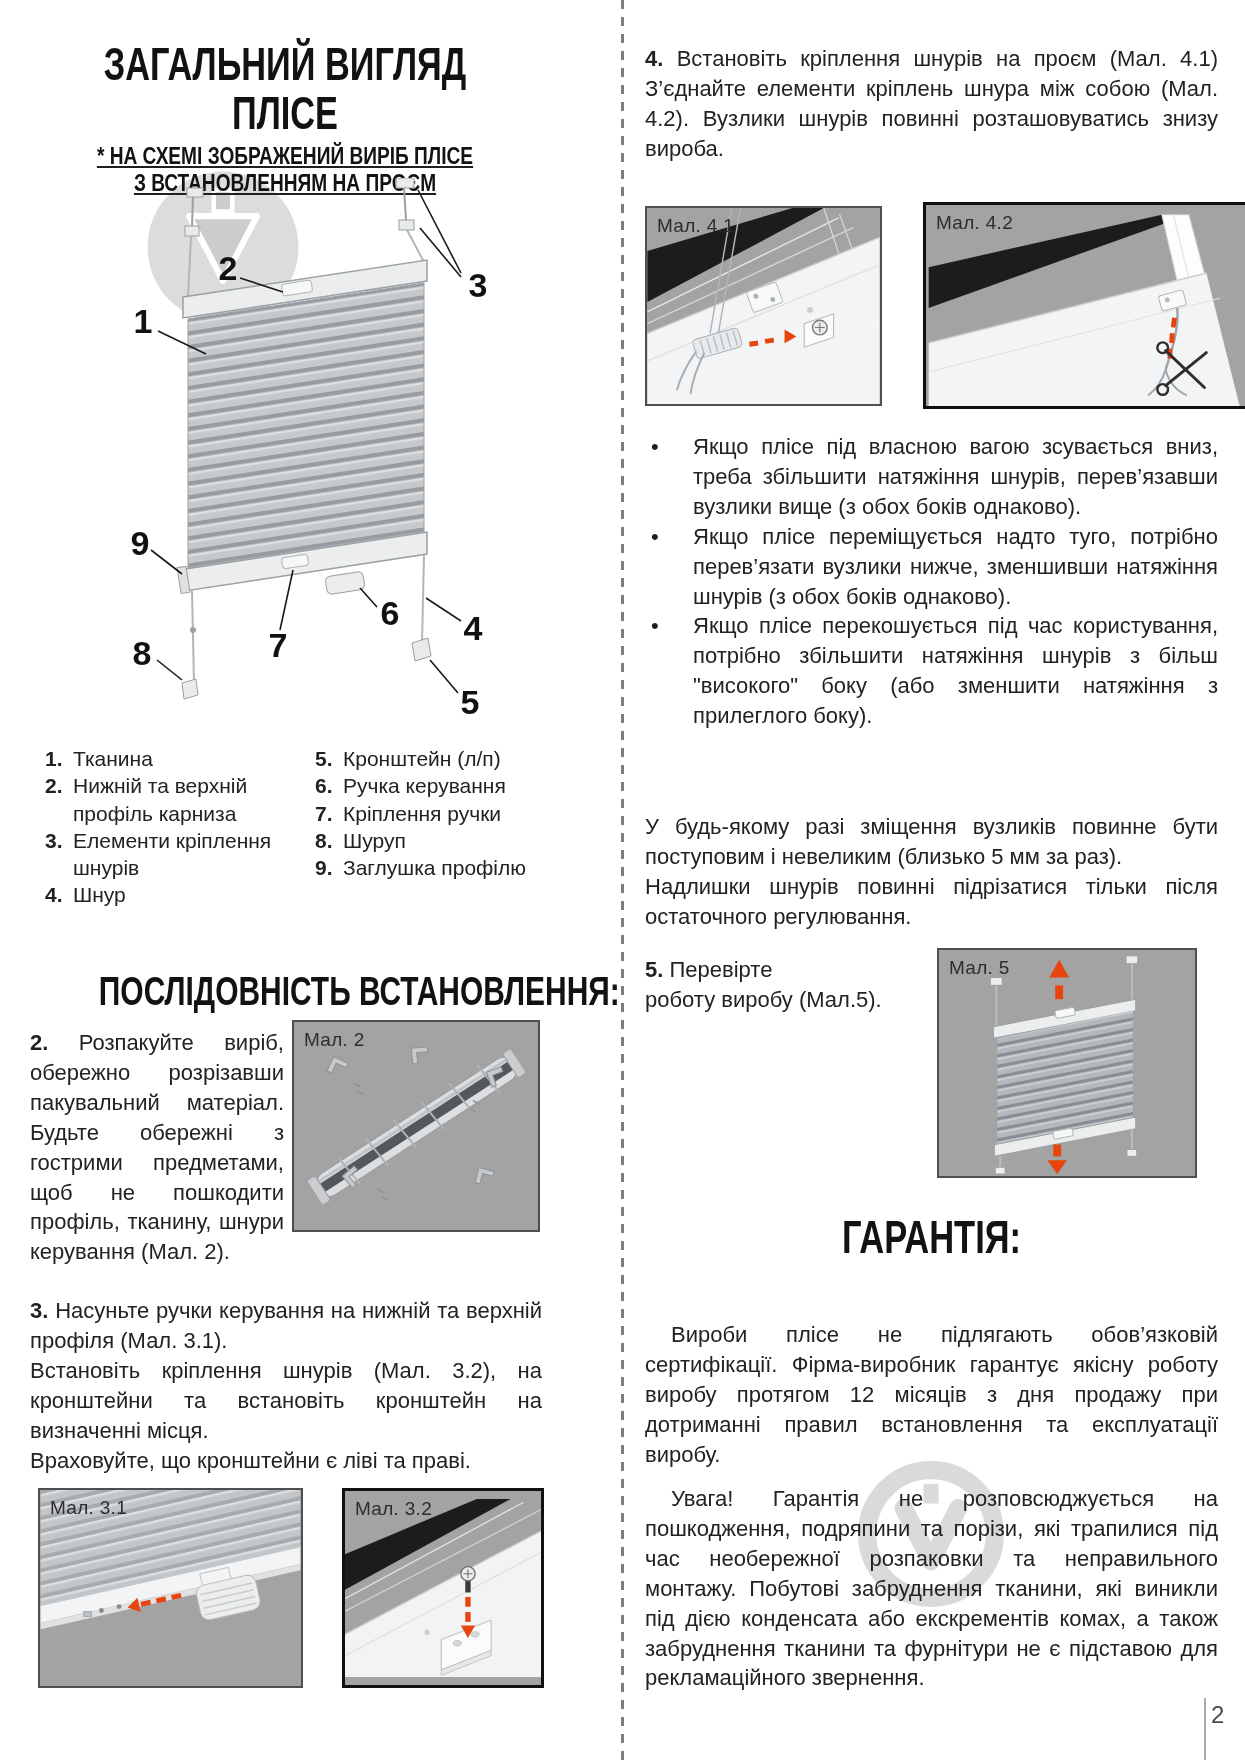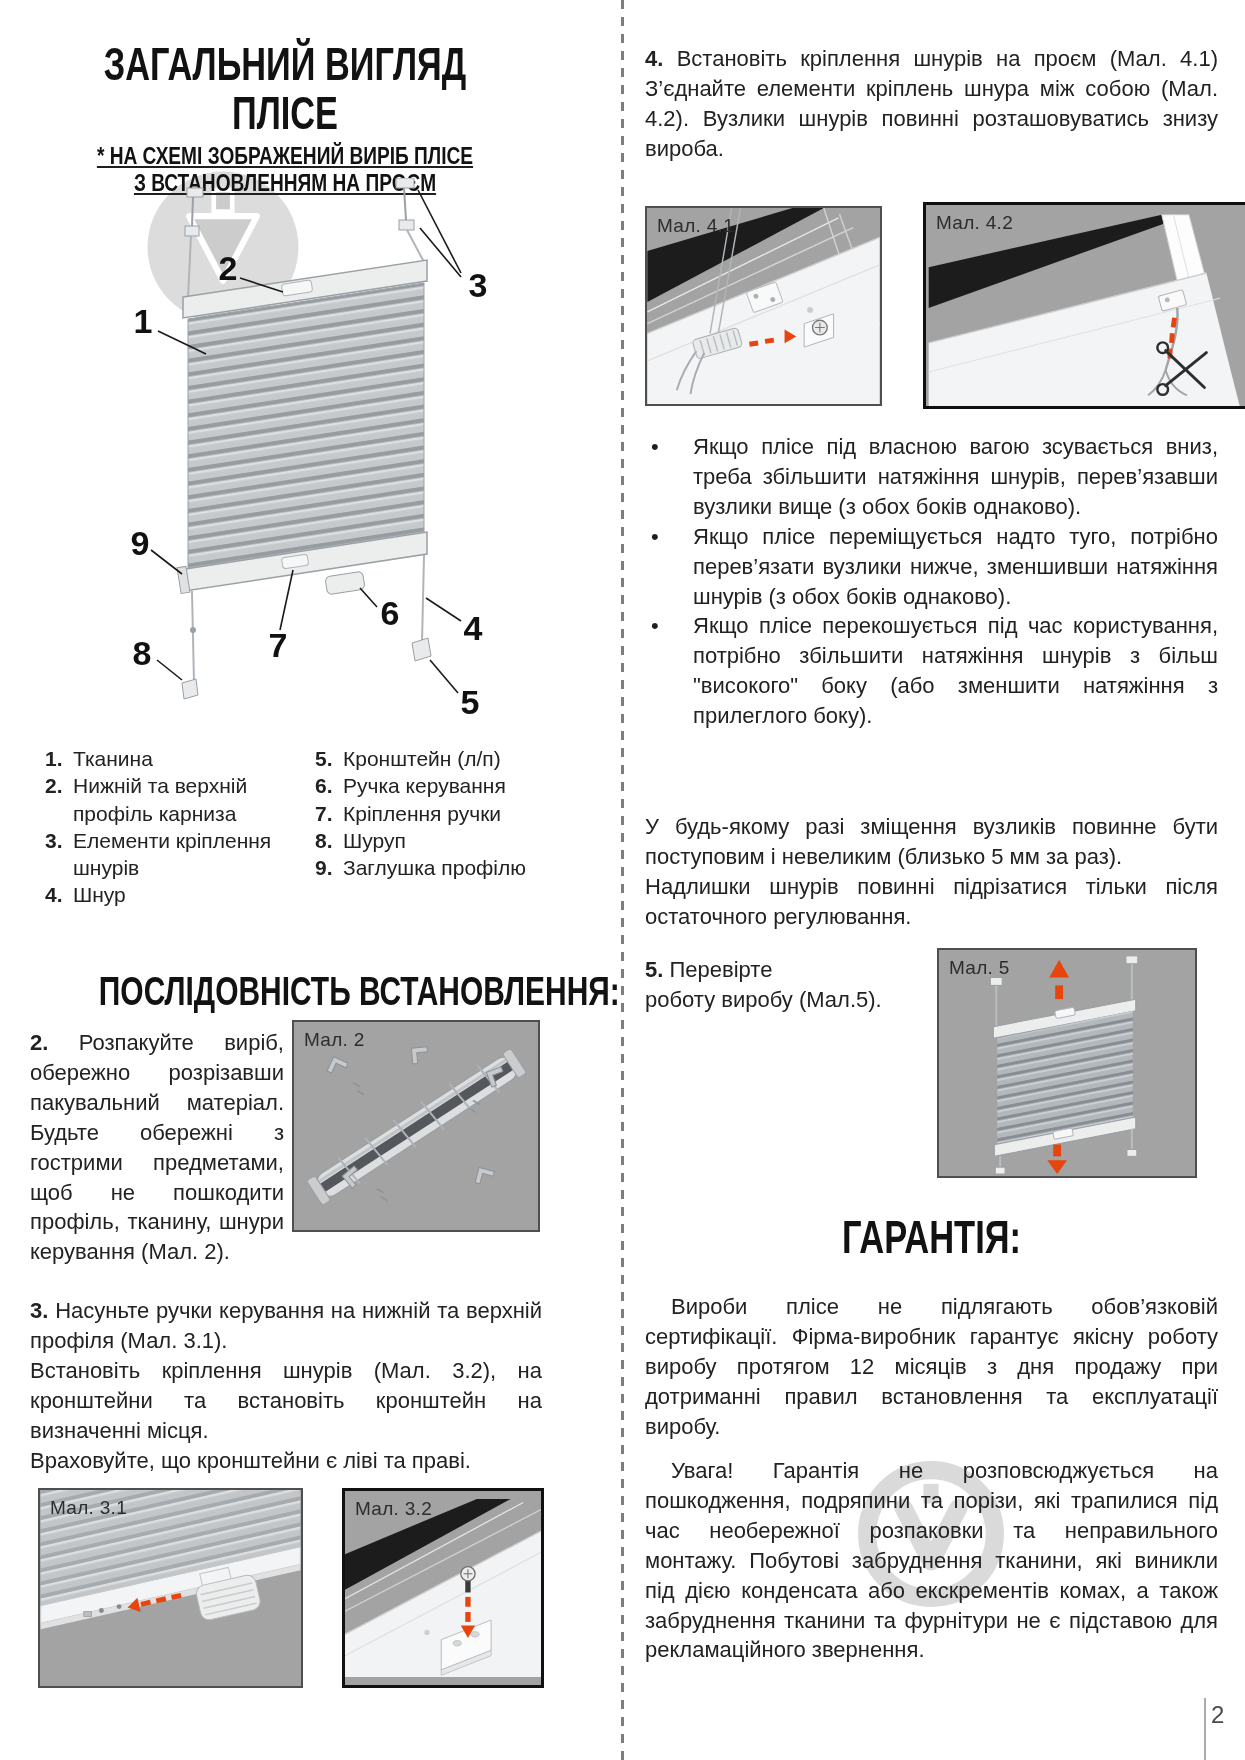--- a/index.html
+++ b/index.html
@@ -44,21 +44,21 @@
   
   .bullets{left:645px;top:432px;width:573px;}
   .bullet{display:flex;}
   .bullet .dot{width:42px;flex:none;padding-left:6px;font-size:22px;line-height:1.36;}
   .bullet p{flex:1;}
   .notes{left:645px;top:812px;width:573px;}
   .step5-block{left:645px;top:955px;width:275px;}
   .step5-block .bt{text-align:left;}
   .warranty-p1{left:645px;top:1292px;width:573px;}
   .warranty-p2{left:645px;top:1456px;width:573px;}
-  .indent{text-indent:26px;}
+  .indent{text-indent:26px;margin-top:28px;}
   .pagenum-line{left:1204px;top:1698px;width:2px;height:62px;background:#ababab;}
   .pagenum{left:1211px;top:1701px;font-size:24px;color:#4a4a4a;}
   svg text.callout{font-family:"Liberation Sans","DejaVu Sans",sans-serif;font-weight:700;font-size:34px;fill:#111;}
 </style>
 </head>
 <body>
 
 <div class="page">
 
   <div class="wm" style="left:146px;top:170px;width:154px;height:154px">

